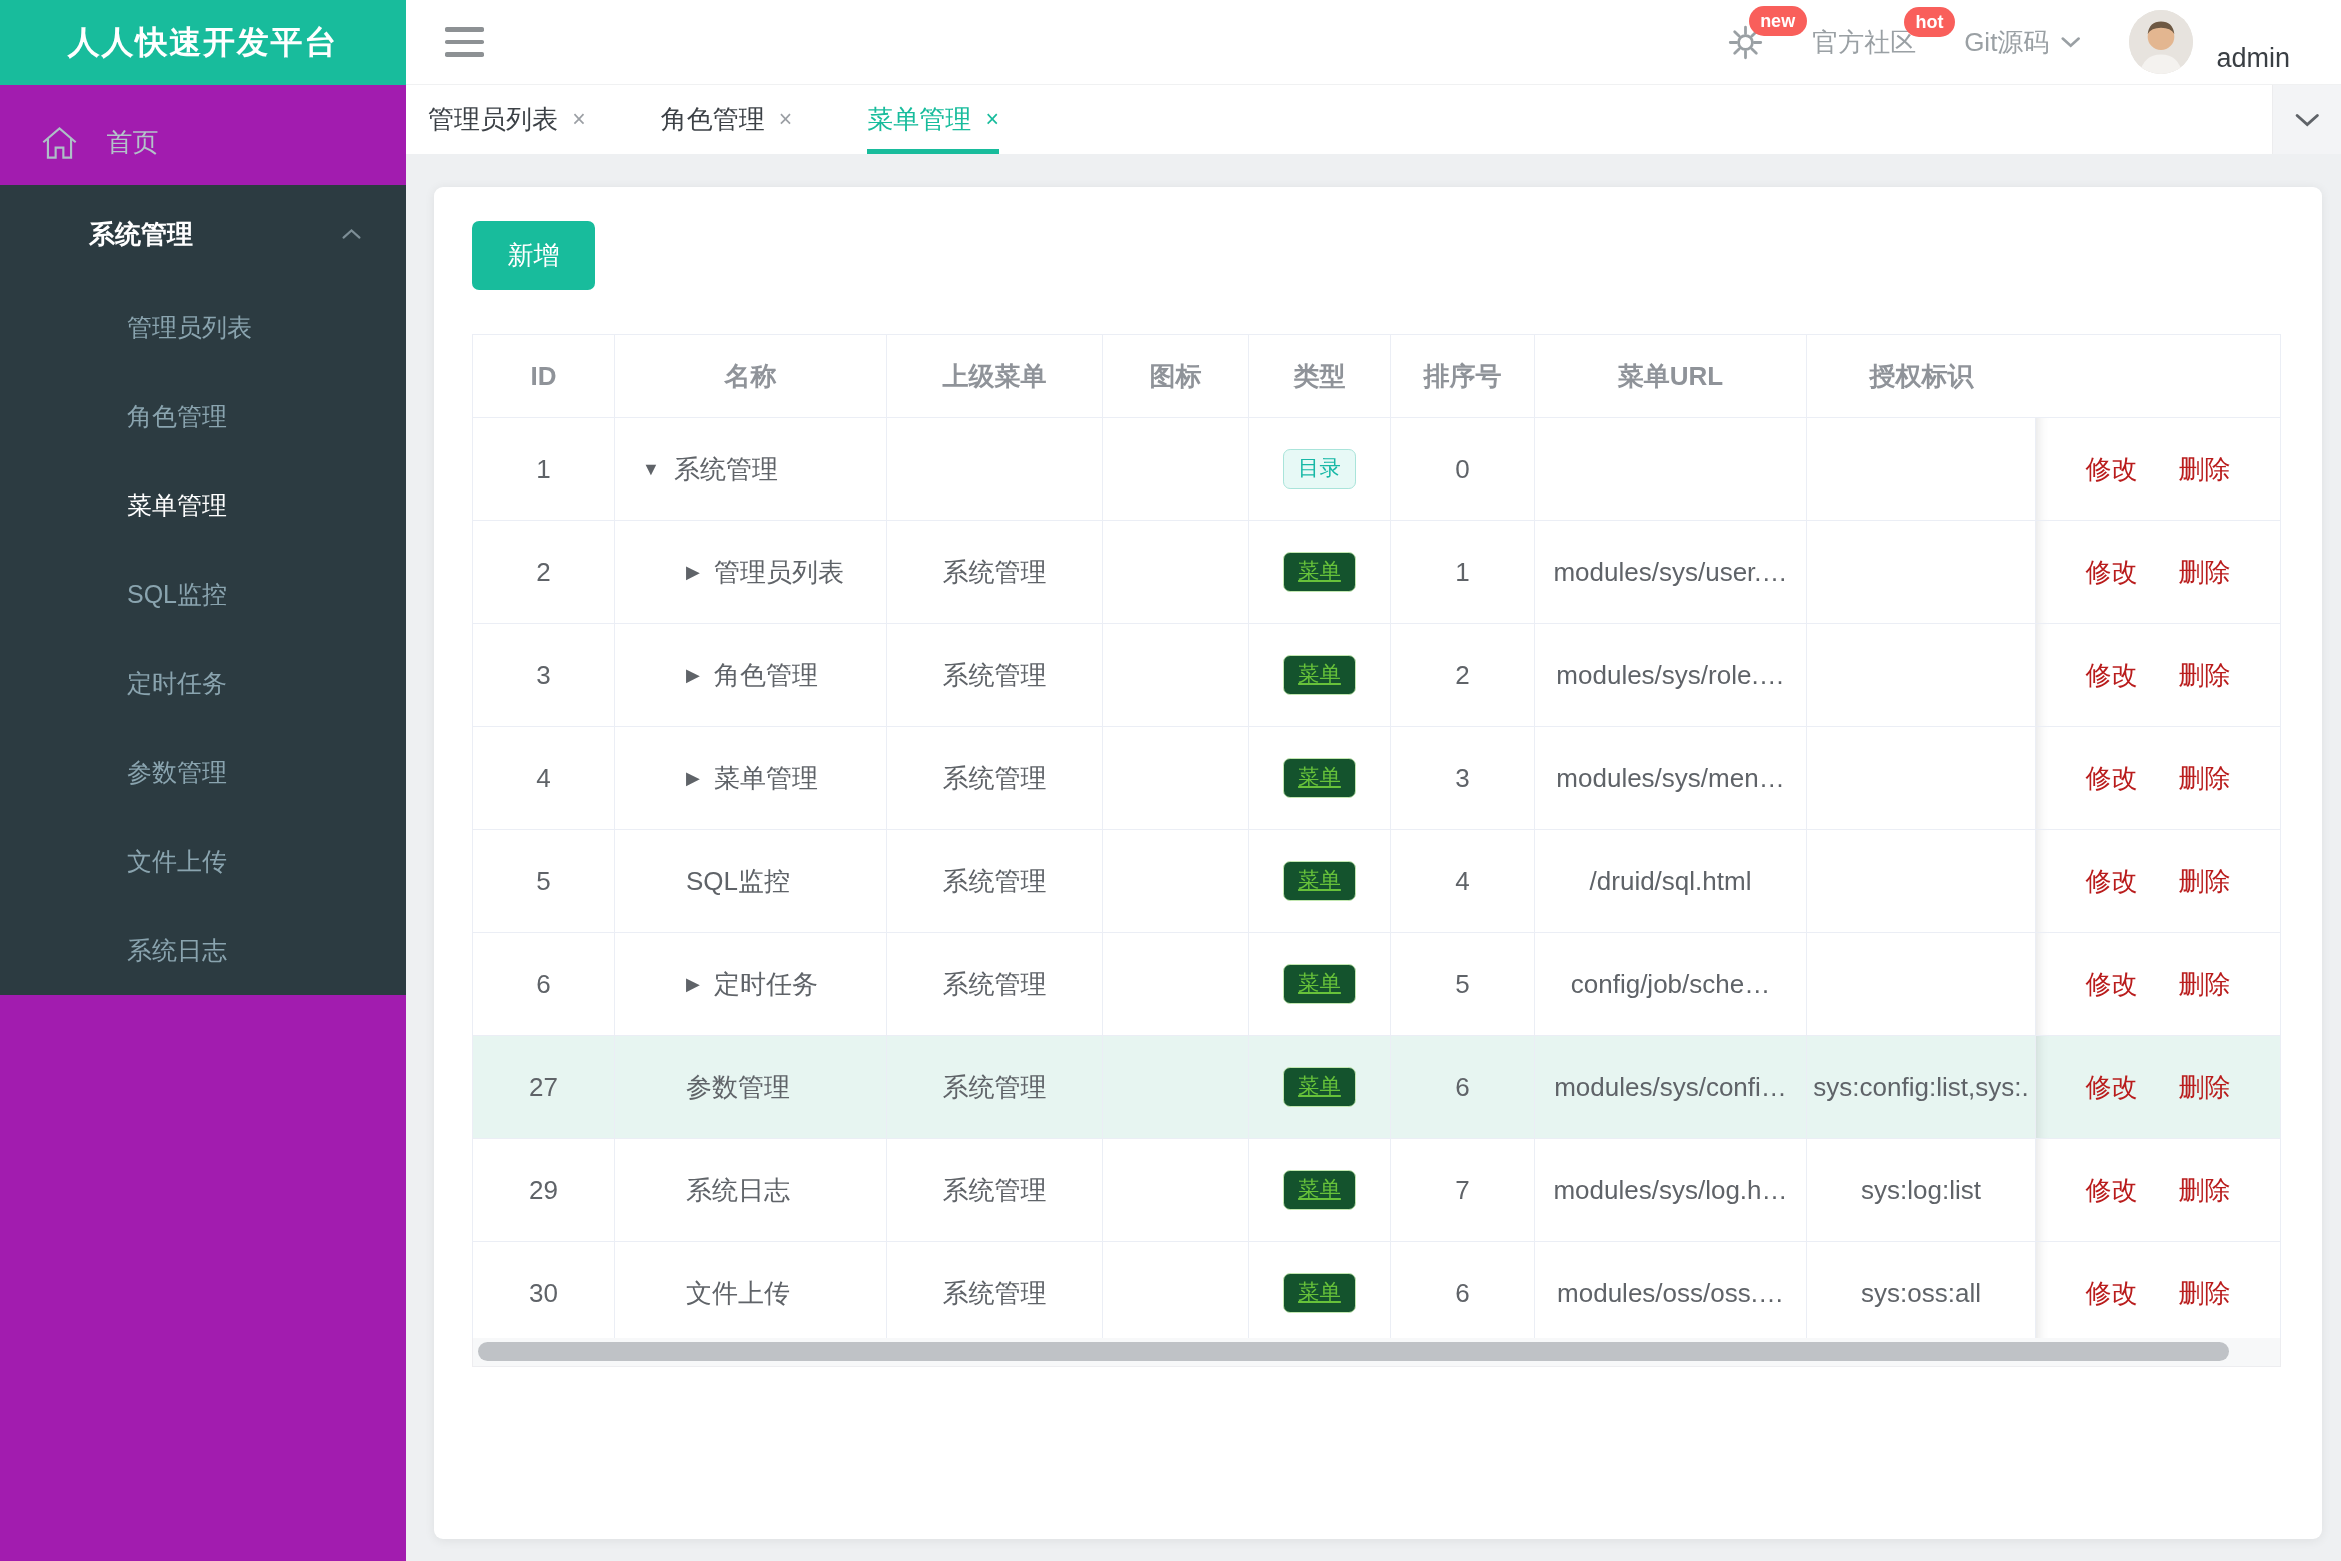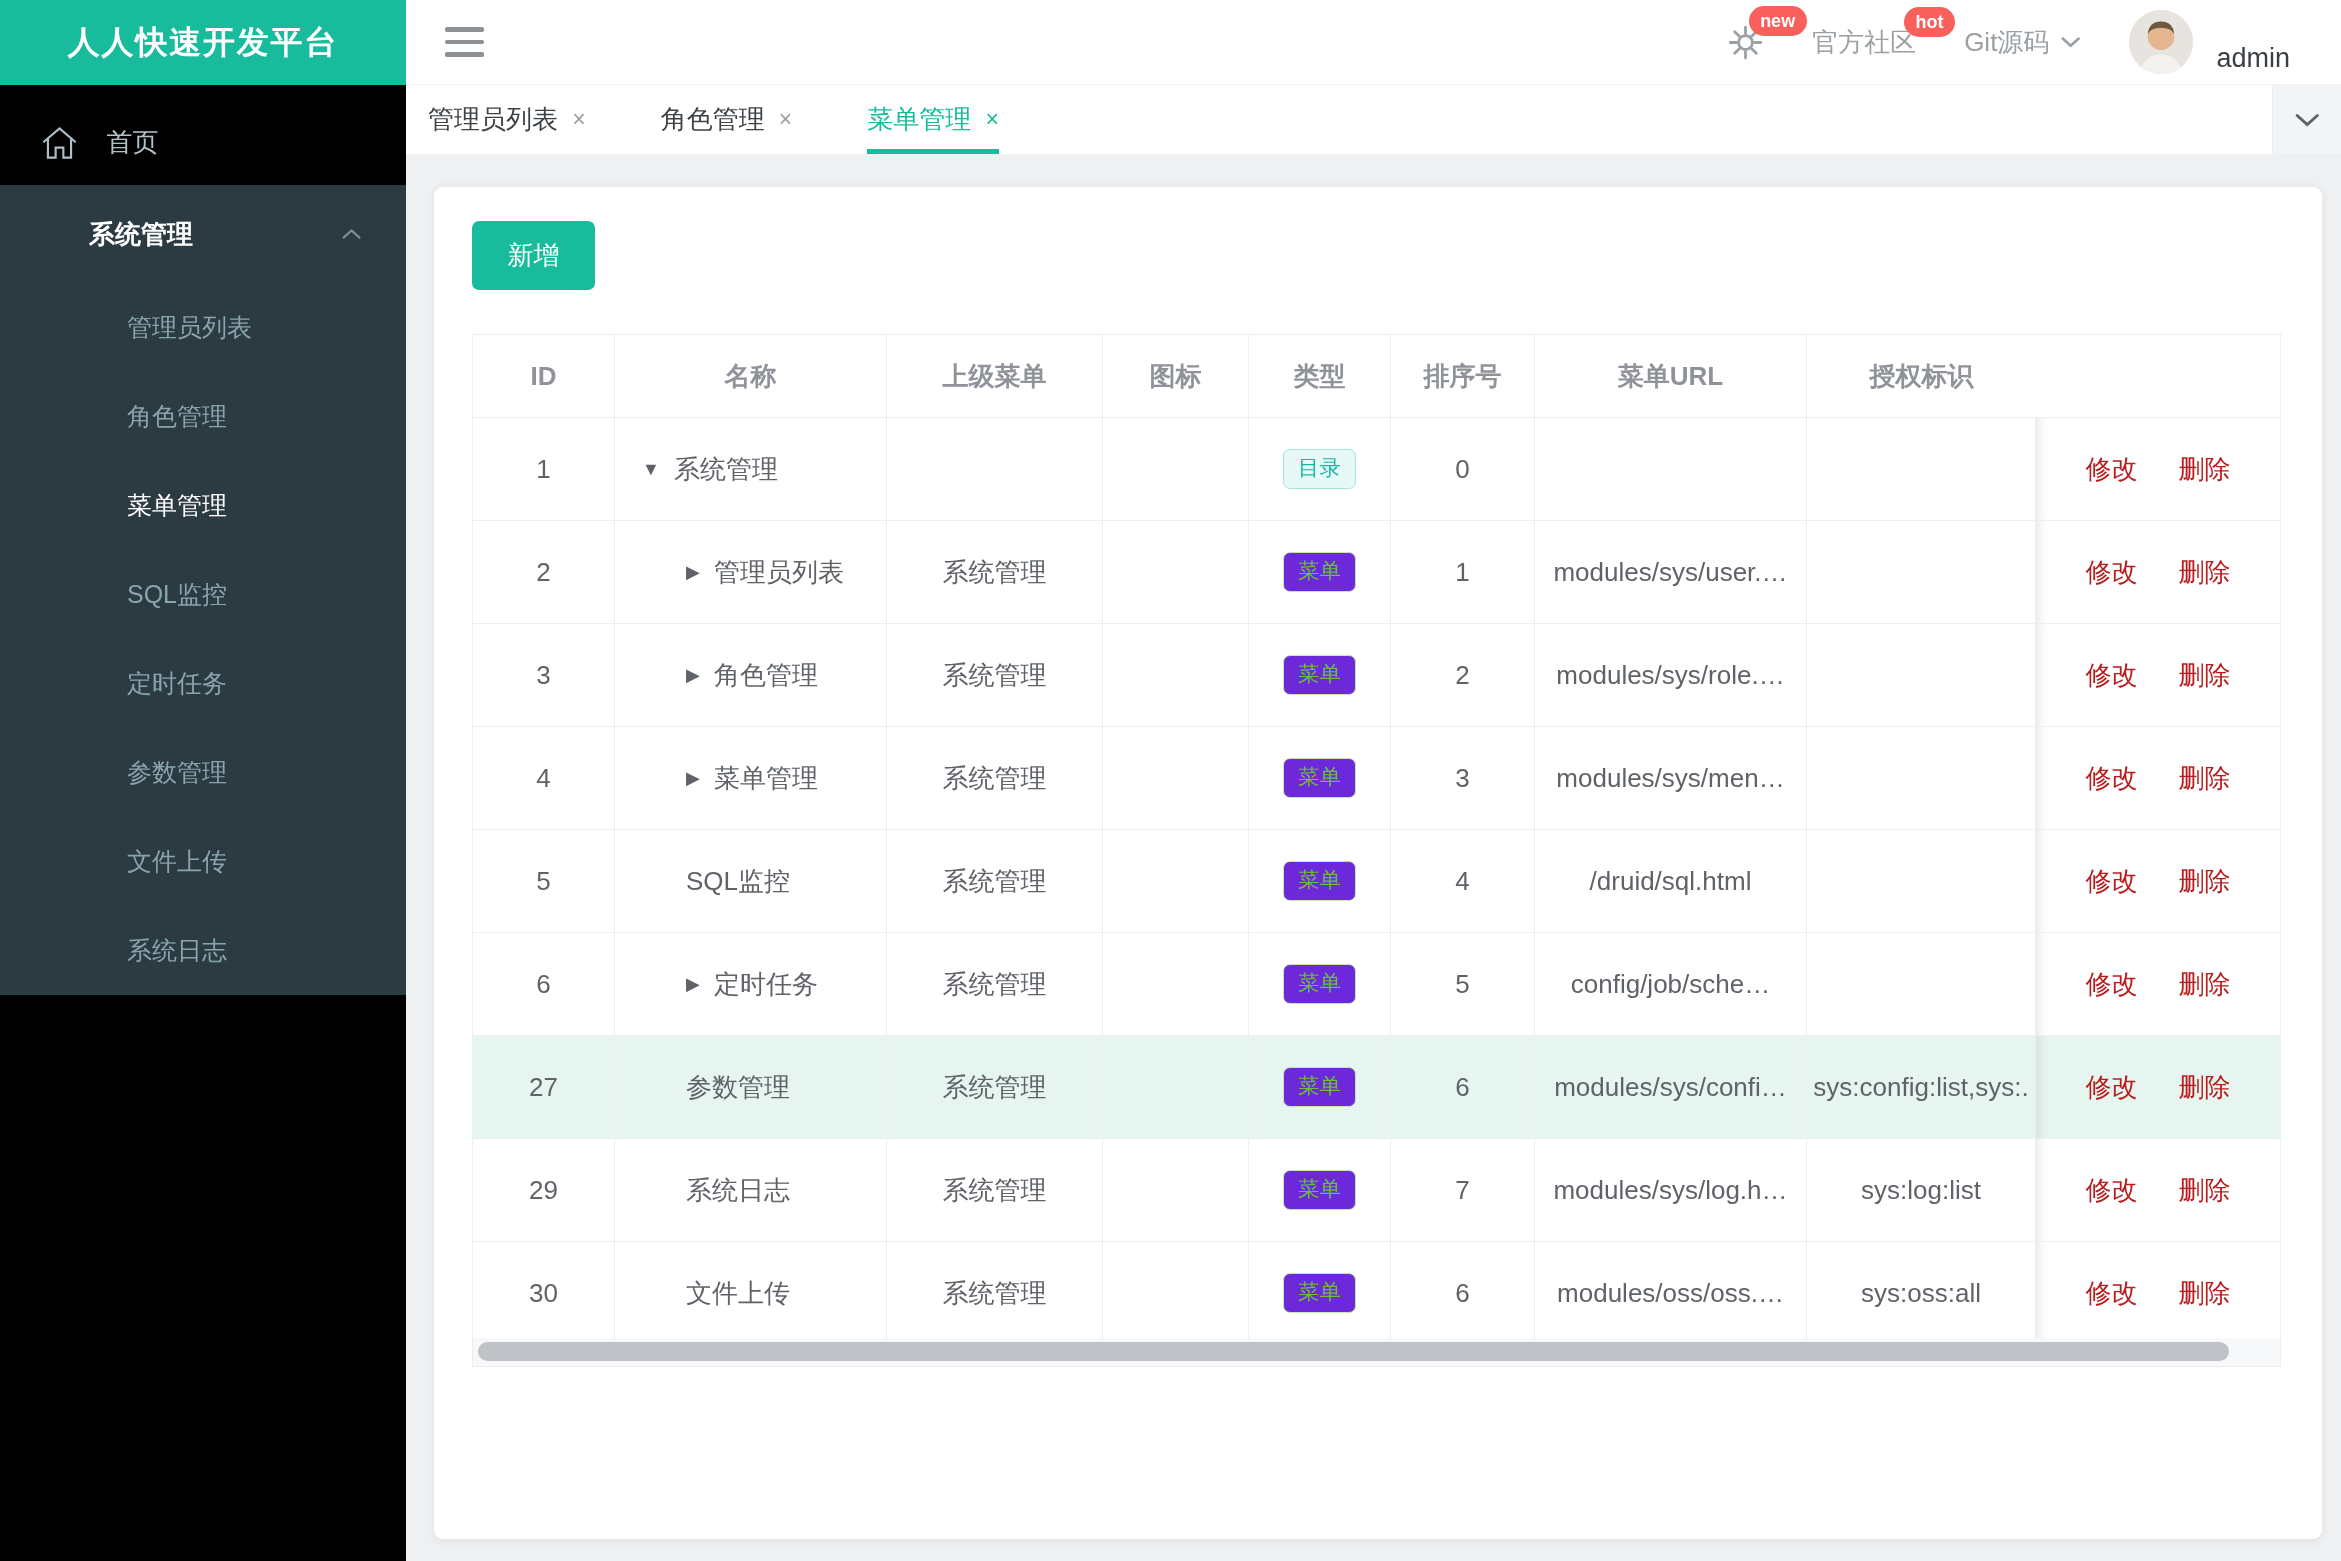--- a/index.html
+++ b/index.html
@@ -28,21 +28,21 @@
     position:absolute;top:-18px;background:#f95f5b;color:#fff;font-size:18px;
     line-height:1;padding:6.2px 11.6px;border-radius:890px;font-weight:bold;white-space:nowrap;
   }
   .pill.newpill{left:21.4px;}
   .pill.hotpill{right:-39px;}
   .linkgray{color:#9aa0a4;font-size:26px;display:flex;align-items:center;gap:10.7px;position:relative;cursor:pointer;}
   .user{display:flex;align-items:flex-end;gap:23px;}
   .avatar{width:64px;height:64px;border-radius:50%;overflow:hidden;background:#e5e1dc;}
   .admin{font-size:27px;color:#3a3f44;cursor:pointer;}
   
-  .sidebar{position:absolute;left:0;top:85px;width:406px;bottom:0;background:#000000;z-index:4;}
+  .sidebar{position:absolute;left:0;top:85px;width:406px;bottom:0;background:#a21caf;z-index:4;}
   .side-home{
     height:85px;margin-top:15px;display:flex;align-items:center;
     padding-left:41px;gap:28.5px;color:#b3c2c9;font-size:26px;cursor:pointer;
   }
   .side-group{background:#2c3b41;}
   .group-header{
     height:98px;display:flex;align-items:center;justify-content:space-between;
     padding:0 43px 0 89px;color:#ffffff;font-size:26px;font-weight:bold;cursor:pointer;
   }
   .side-item{
@@ -97,21 +97,21 @@
   .c0{width:142px;}.c1{width:272px;}.c2{width:216px;}.c3{width:146px;}
   .c4{width:142px;}.c5{width:144px;}.c6{width:272px;}.c7{width:229px;}
   .c8{flex:1;}
   .td.ops{box-shadow:inset 14.2px 0 14.2px -14.2px rgba(0,0,0,0.14);gap:41px;}
   .td.namecell{justify-content:flex-start;}
   .td.namecell.lv0{padding-left:27px;}
   .td.namecell.lv1{padding-left:71px;}
   .arrow{font-size:18px;color:#5f6368;margin-right:14.2px;cursor:pointer;}
   .badge{font-size:21.4px;line-height:1;padding:8px 14.2px;border-radius:7.1px;border:0.9px solid transparent;}
   .badge.dir{color:#17b8a6;background:#e7f9f6;border-color:#a9e4da;}
-  .badge.menu{color:#67c23a;background:#6d28d9;border-color:#c2e7b0;}
+  .badge.menu{color:#67c23a;background:#14532d;border-color:#c2e7b0;text-decoration:underline;}
   .oplink{color:#b91c1c;cursor:pointer;}
   
   .hscroll{
     position:absolute;left:38px;top:1151px;width:1809px;height:28.5px;
     background:#f7f8f9;border:0.9px solid #ededf0;border-top:none;box-sizing:border-box;
   }
   .thumb{position:absolute;left:4.5px;top:3.6px;width:1751px;height:19.6px;border-radius:9.8px;background:#bfc2c6;cursor:pointer;}
   svg{display:block;}
 </style>
 </head>

